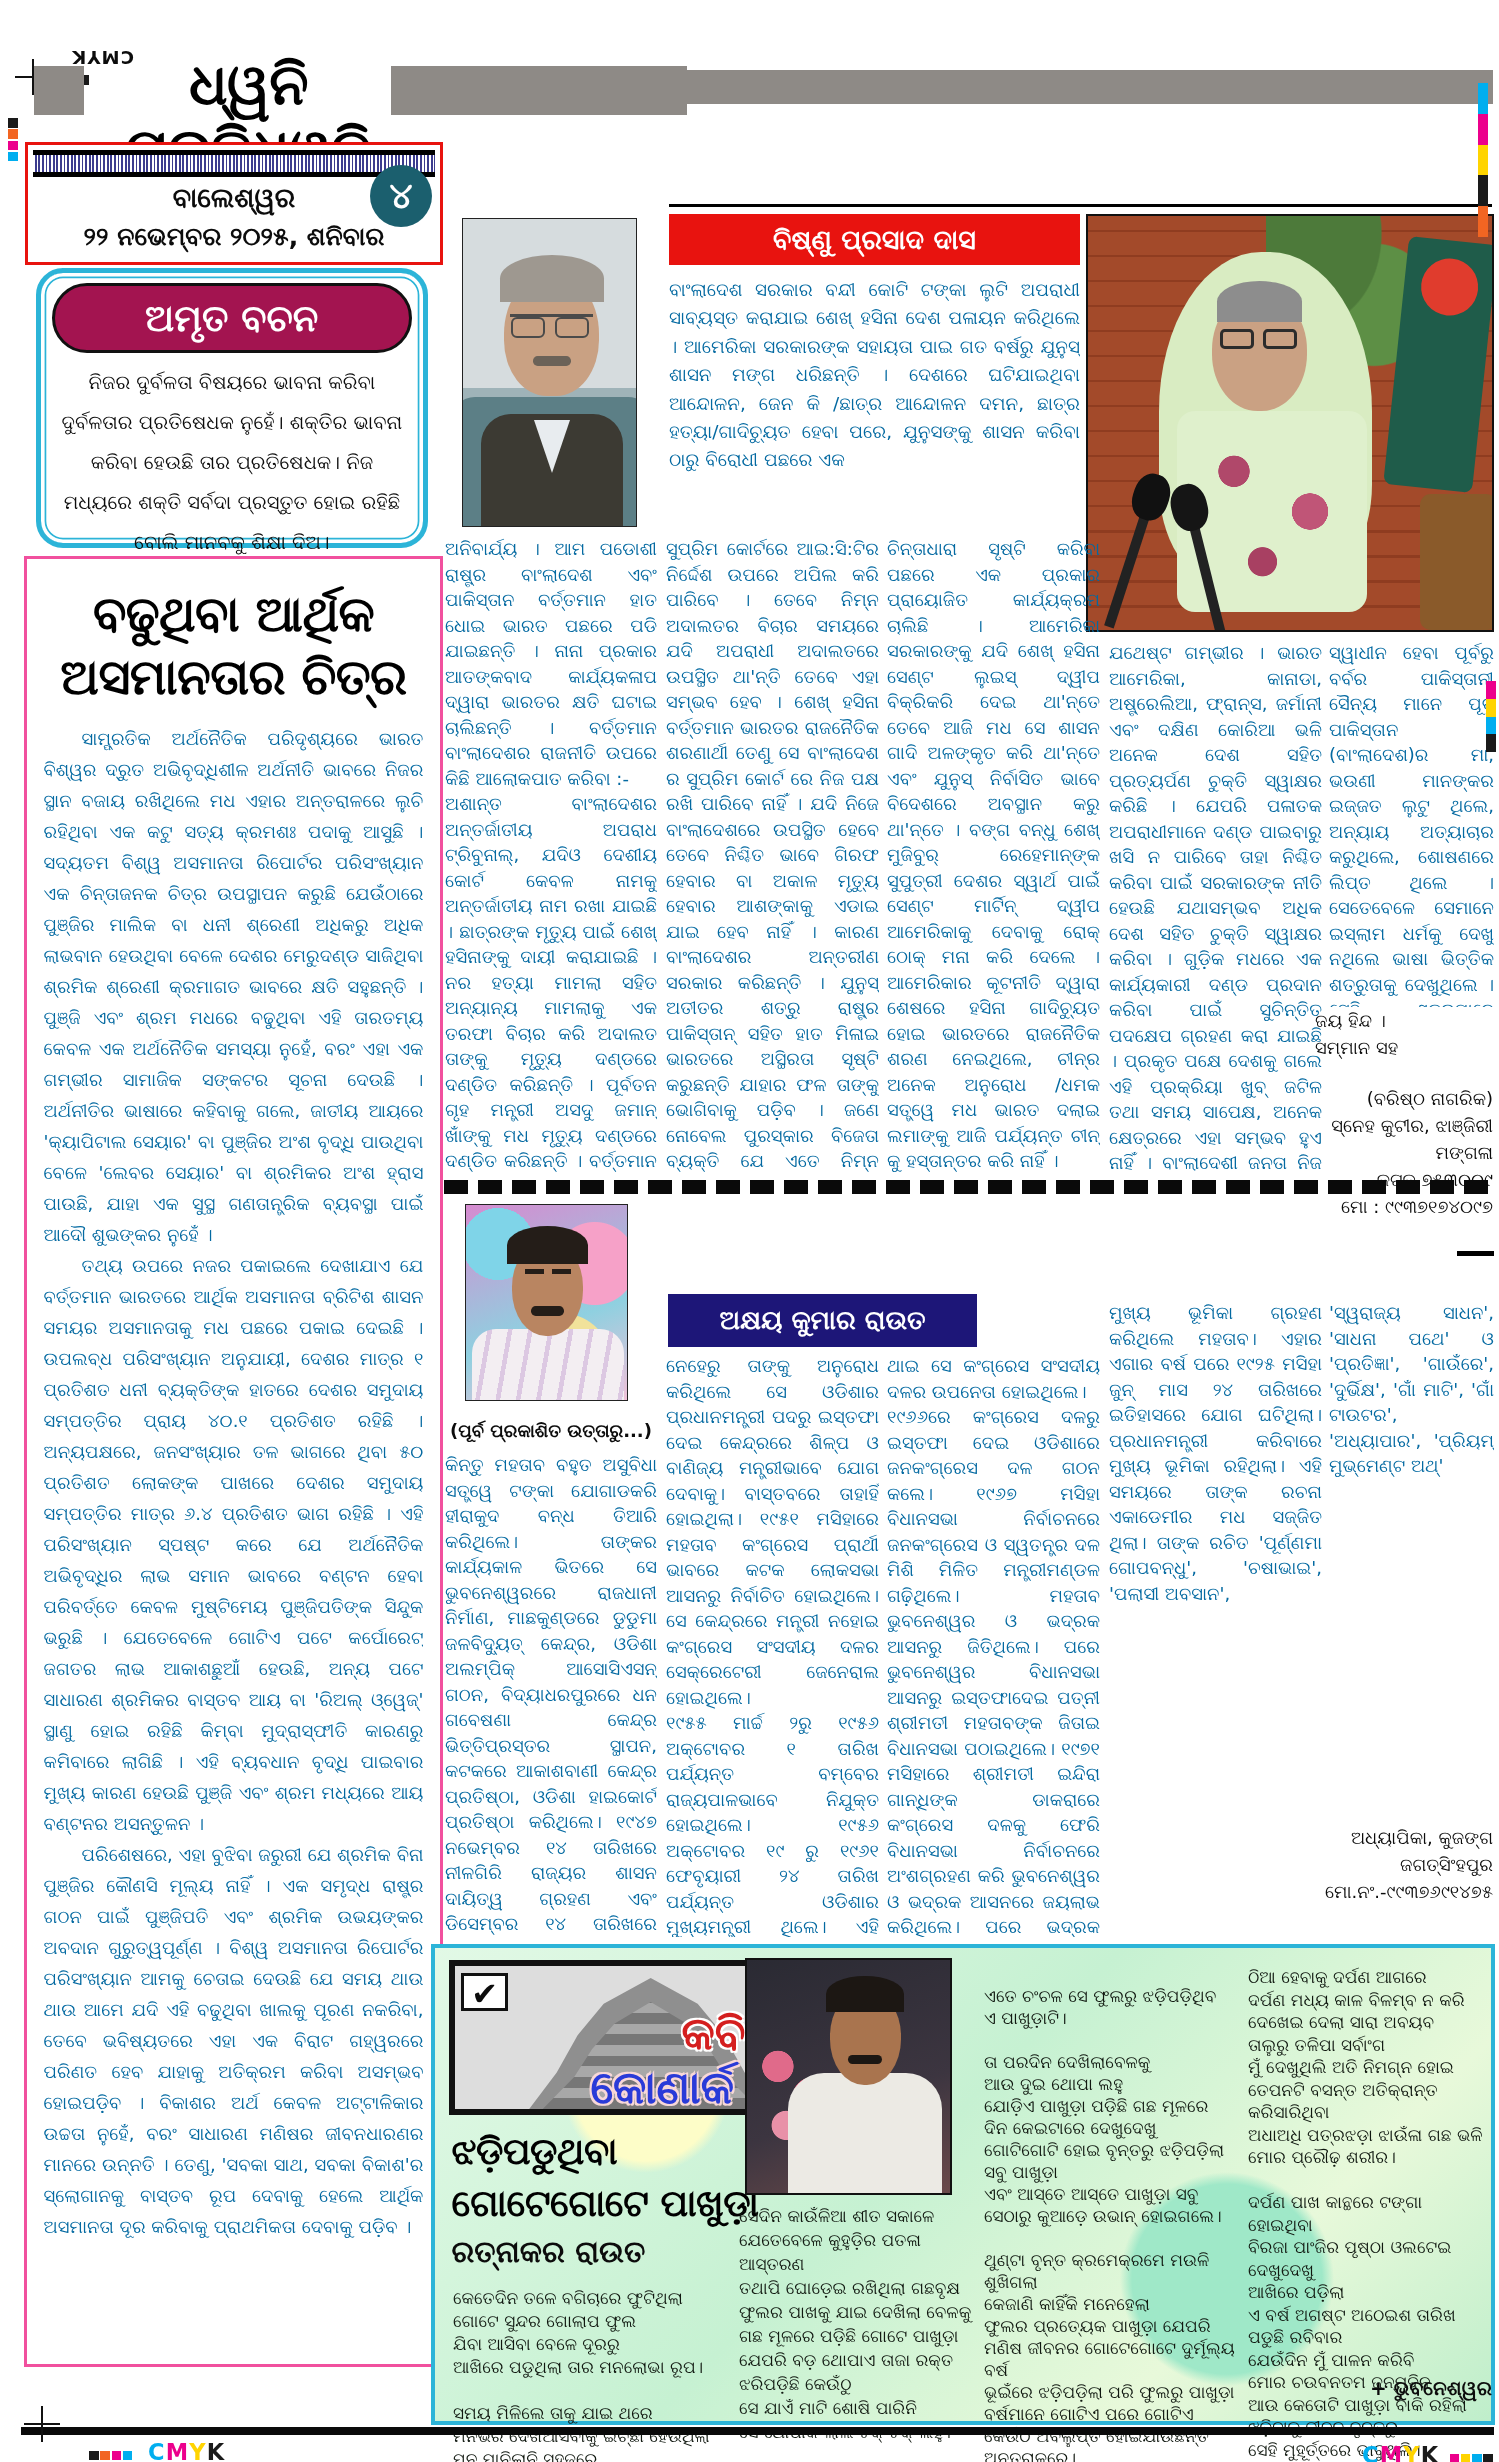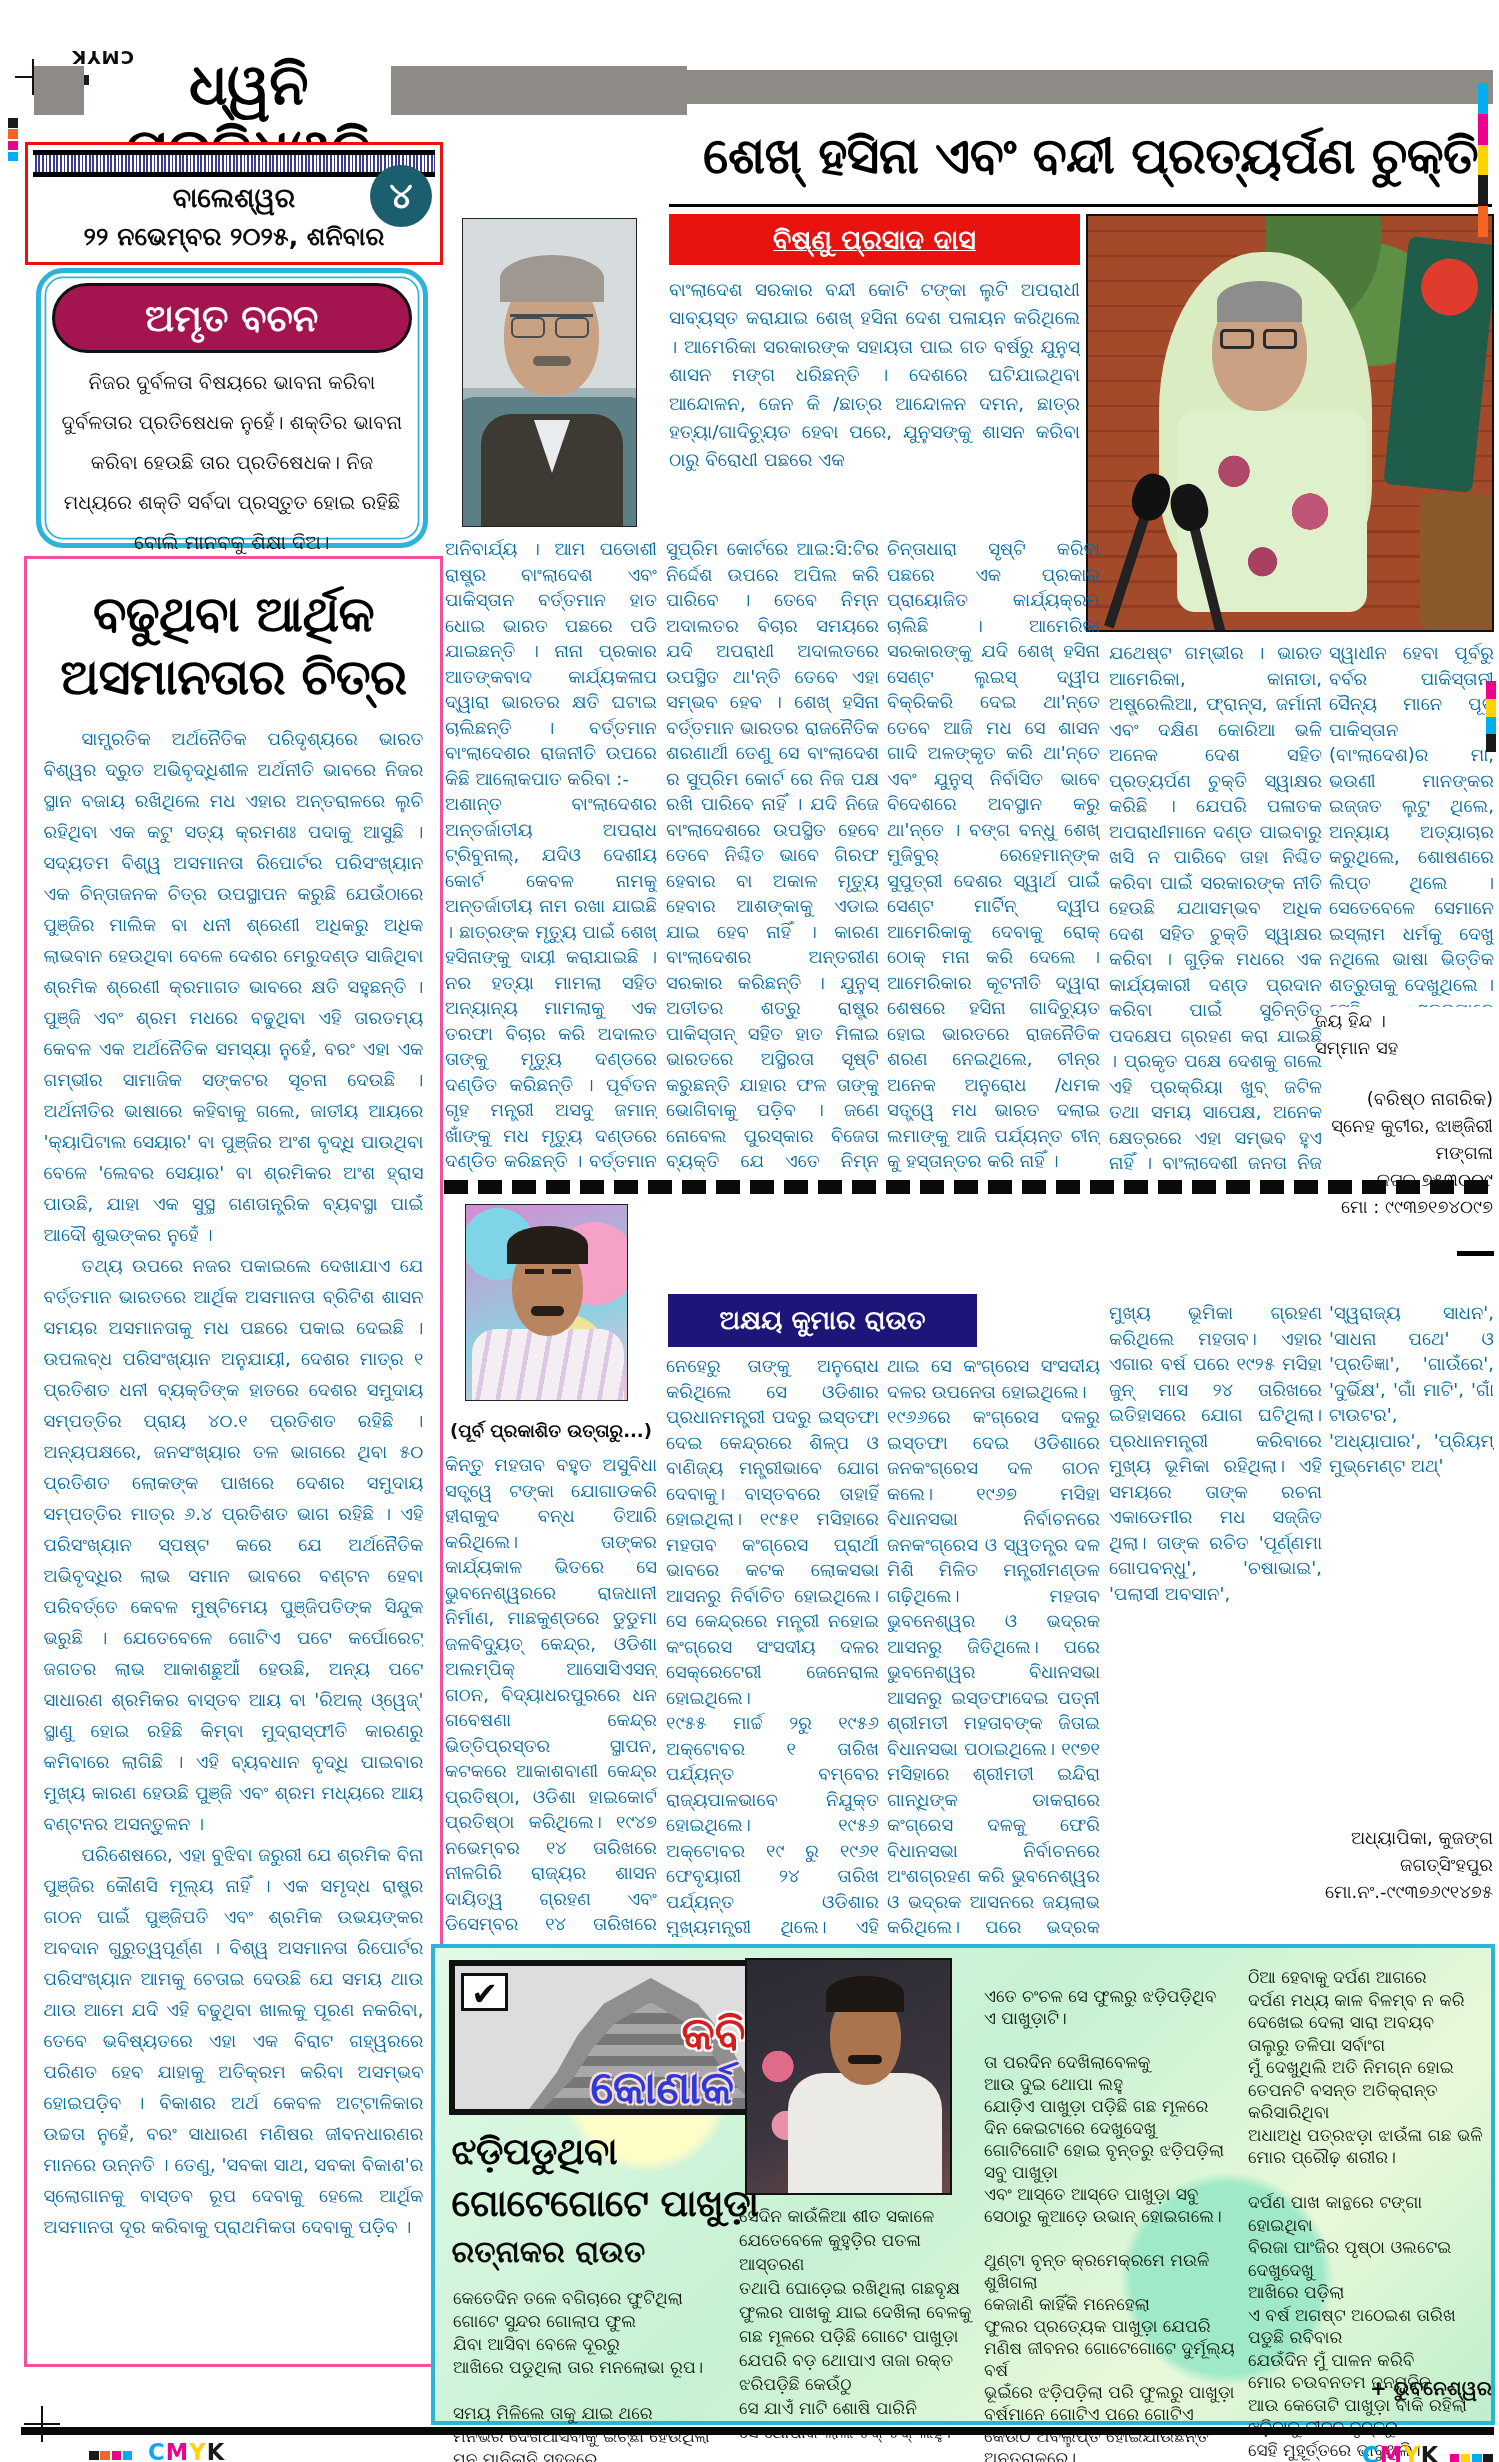--- a/index.html
+++ b/index.html
@@ -9,21 +9,21 @@
   .abs{position:absolute;}
   .col{position:absolute;font-size:18px;line-height:25.5px;text-align:justify;
        white-space:pre-line;overflow:hidden;color:#0369a1;}
   .headline{font-weight:900;color:#000;letter-spacing:-0.6px;}
   .centered{text-align:center;}
   .whitetxt{color:#fff;}
   .gray{background:#8e8a86;}
   .stripes{background:repeating-linear-gradient(90deg,#fff 0 1.8px,#3c3c8e 1.8px 3.6px);
            border-top:5.3px solid #000;border-bottom:5.3px solid #000;}
   .dashed{background:repeating-linear-gradient(90deg,#0a0a0a 0 24px,transparent 24px 34px);}
-  .redbox{background:#e8130f;text-decoration:underline;}
+  .redbox{background:#e8130f;}
   .navybox{background:#1d1678;}
   .photo{overflow:hidden;position:absolute;}
   .sq{display:inline-block;width:9.5px;height:9.5px;margin-right:1.8px;}
   .cmyktxt{font-weight:bold;font-size:22.5px;letter-spacing:1.2px;}
   .c-c{color:#00aeef}.c-m{color:#ec008c}.c-y{color:#ffd400}.c-k{color:#1a1a1a}
   .poem{position:absolute;font-size:17px;line-height:23px;white-space:pre-line;color:#101810;}
   .outline-w{text-shadow:1.8px 1.8px 0 #fff,-1.8px -1.8px 0 #fff,1.8px -1.8px 0 #fff,-1.8px 1.8px 0 #fff,0 2.4px 0 #fff,2.4px 0 0 #fff;}
 </style>
 </head>
 <body>
@@ -61,21 +61,20 @@
   </div>
 
   <div class="abs" style="left:24px;top:556px;width:419px;height:1811px;border:3px solid #f1509e;background:#fff;overflow:hidden;">
     <div class="headline centered" style="margin:24px 10.7px 14.2px;font-size:49px;line-height:63px;white-space:pre-line;">ବଢୁଥିବା ଆର୍ଥିକ
 ଅସମାନତାର ଚିତ୍ର</div>
     <div class="col" style="position:static;margin:0 16.6px;font-size:18px;line-height:31px;text-indent:38px;">ସାମ୍ପ୍ରତିକ ଅର୍ଥନୈତିକ ପରିଦୃଶ୍ୟରେ ଭାରତ ବିଶ୍ୱର ଦ୍ରୁତ ଅଭିବୃଦ୍ଧିଶୀଳ ଅର୍ଥନୀତି ଭାବରେ ନିଜର ସ୍ଥାନ ବଜାୟ ରଖିଥିଲେ ମଧ ଏହାର ଅନ୍ତରାଳରେ ଲୁଚି ରହିଥିବା ଏକ କଟୁ ସତ୍ୟ କ୍ରମଶଃ ପଦାକୁ ଆସୁଛି । ସଦ୍ୟତମ ବିଶ୍ୱ ଅସମାନତା ରିପୋର୍ଟର ପରିସଂଖ୍ୟାନ ଏକ ଚିନ୍ତାଜନକ ଚିତ୍ର ଉପସ୍ଥାପନ କରୁଛି ଯେଉଁଠାରେ ପୁଞ୍ଜିର ମାଲିକ ବା ଧନୀ ଶ୍ରେଣୀ ଅଧିକରୁ ଅଧିକ ଲାଭବାନ ହେଉଥିବା ବେଳେ ଦେଶର ମେରୁଦଣ୍ଡ ସାଜିଥିବା ଶ୍ରମିକ ଶ୍ରେଣୀ କ୍ରମାଗତ ଭାବରେ କ୍ଷତି ସହୁଛନ୍ତି । ପୁଞ୍ଜି ଏବଂ ଶ୍ରମ ମଧରେ ବଢୁଥିବା ଏହି ତାରତମ୍ୟ କେବଳ ଏକ ଅର୍ଥନୈତିକ ସମସ୍ୟା ନୁହେଁ, ବରଂ ଏହା ଏକ ଗମ୍ଭୀର ସାମାଜିକ ସଙ୍କଟର ସୂଚନା ଦେଉଛି । ଅର୍ଥନୀତିର ଭାଷାରେ କହିବାକୁ ଗଲେ, ଜାତୀୟ ଆୟରେ 'କ୍ୟାପିଟାଲ ସେୟାର' ବା ପୁଞ୍ଜିର ଅଂଶ ବୃଦ୍ଧି ପାଉଥିବା ବେଳେ 'ଲେବର ସେୟାର' ବା ଶ୍ରମିକର ଅଂଶ ହ୍ରାସ ପାଉଛି, ଯାହା ଏକ ସୁସ୍ଥ ଗଣତାନ୍ତ୍ରିକ ବ୍ୟବସ୍ଥା ପାଇଁ ଆଦୌ ଶୁଭଙ୍କର ନୁହେଁ ।</div>
     <div class="col" style="position:static;margin:0 16.6px;font-size:18px;line-height:31px;text-indent:38px;">ତଥ୍ୟ ଉପରେ ନଜର ପକାଇଲେ ଦେଖାଯାଏ ଯେ ବର୍ତ୍ତମାନ ଭାରତରେ ଆର୍ଥିକ ଅସମାନତା ବ୍ରିଟିଶ ଶାସନ ସମୟର ଅସମାନତାକୁ ମଧ ପଛରେ ପକାଇ ଦେଇଛି । ଉପଲବ୍ଧ ପରିସଂଖ୍ୟାନ ଅନୁଯାୟୀ, ଦେଶର ମାତ୍ର ୧ ପ୍ରତିଶତ ଧନୀ ବ୍ୟକ୍ତିଙ୍କ ହାତରେ ଦେଶର ସମୁଦାୟ ସମ୍ପତ୍ତିର ପ୍ରାୟ ୪୦.୧ ପ୍ରତିଶତ ରହିଛି । ଅନ୍ୟପକ୍ଷରେ, ଜନସଂଖ୍ୟାର ତଳ ଭାଗରେ ଥିବା ୫୦ ପ୍ରତିଶତ ଲୋକଙ୍କ ପାଖରେ ଦେଶର ସମୁଦାୟ ସମ୍ପତ୍ତିର ମାତ୍ର ୬.୪ ପ୍ରତିଶତ ଭାଗ ରହିଛି । ଏହି ପରିସଂଖ୍ୟାନ ସ୍ପଷ୍ଟ କରେ ଯେ ଅର୍ଥନୈତିକ ଅଭିବୃଦ୍ଧିର ଲାଭ ସମାନ ଭାବରେ ବଣ୍ଟନ ହେବା ପରିବର୍ତ୍ତେ କେବଳ ମୁଷ୍ଟିମେୟ ପୁଞ୍ଜିପତିଙ୍କ ସିନ୍ଦୁକ ଭରୁଛି । ଯେତେବେଳେ ଗୋଟିଏ ପଟେ କର୍ପୋରେଟ୍ ଜଗତର ଲାଭ ଆକାଶଛୁଆଁ ହେଉଛି, ଅନ୍ୟ ପଟେ ସାଧାରଣ ଶ୍ରମିକର ବାସ୍ତବ ଆୟ ବା 'ରିଅଲ୍ ଓ୍ୱେଜ୍' ସ୍ଥାଣୁ ହୋଇ ରହିଛି କିମ୍ବା ମୁଦ୍ରାସ୍ଫୀତି କାରଣରୁ କମିବାରେ ଲାଗିଛି । ଏହି ବ୍ୟବଧାନ ବୃଦ୍ଧି ପାଇବାର ମୁଖ୍ୟ କାରଣ ହେଉଛି ପୁଞ୍ଜି ଏବଂ ଶ୍ରମ ମଧ୍ୟରେ ଆୟ ବଣ୍ଟନର ଅସନ୍ତୁଳନ ।</div>
     <div class="col" style="position:static;margin:0 16.6px;font-size:18px;line-height:31px;text-indent:38px;">ପରିଶେଷରେ, ଏହା ବୁଝିବା ଜରୁରୀ ଯେ ଶ୍ରମିକ ବିନା ପୁଞ୍ଜିର କୌଣସି ମୂଲ୍ୟ ନାହିଁ । ଏକ ସମୃଦ୍ଧ ରାଷ୍ଟ୍ର ଗଠନ ପାଇଁ ପୁଞ୍ଜିପତି ଏବଂ ଶ୍ରମିକ ଉଭୟଙ୍କର ଅବଦାନ ଗୁରୁତ୍ୱପୂର୍ଣ୍ଣ । ବିଶ୍ୱ ଅସମାନତା ରିପୋର୍ଟର ପରିସଂଖ୍ୟାନ ଆମକୁ ଚେତାଇ ଦେଉଛି ଯେ ସମୟ ଥାଉ ଥାଉ ଆମେ ଯଦି ଏହି ବଢୁଥିବା ଖାଲକୁ ପୂରଣ ନକରିବା, ତେବେ ଭବିଷ୍ୟତରେ ଏହା ଏକ ବିରାଟ ଗହ୍ୱରରେ ପରିଣତ ହେବ ଯାହାକୁ ଅତିକ୍ରମ କରିବା ଅସମ୍ଭବ ହୋଇପଡ଼ିବ । ବିକାଶର ଅର୍ଥ କେବଳ ଅଟ୍ଟାଳିକାର ଉଚ୍ଚତା ନୁହେଁ, ବରଂ ସାଧାରଣ ମଣିଷର ଜୀବନଧାରଣର ମାନରେ ଉନ୍ନତି । ତେଣୁ, 'ସବକା ସାଥ, ସବକା ବିକାଶ'ର ସ୍ଲୋଗାନକୁ ବାସ୍ତବ ରୂପ ଦେବାକୁ ହେଲେ ଆର୍ଥିକ ଅସମାନତା ଦୂର କରିବାକୁ ପ୍ରାଥମିକତା ଦେବାକୁ ପଡ଼ିବ ।</div>
   </div>
 
-  <div class="abs headline centered" style="left:681px;top:121px;width:819px;font-size:50px;line-height:71px;">ଶେଖ୍ ହସିନା ଏବଂ ବନ୍ଦୀ ପ୍ରତ୍ୟର୍ପଣ ଚୁକ୍ତି</div>
   <div class="abs" style="left:669px;top:204px;width:823px;height:3px;background:#000;"></div>
 
   <div class="photo" style="left:462px;top:218px;width:175px;height:309px;border:1.8px solid #222;background:linear-gradient(180deg,#d6dcde 0 55%,#9fb3b8 55% 100%);">
     <div class="abs" style="left:-12px;top:178px;width:201px;height:142px;background:#5c7f86;border-radius:24px;"></div>
     <div class="abs" style="left:18px;top:195px;width:142px;height:118px;background:#3c3a33;border-radius:30px 30px 0 0;"></div>
     <div class="abs" style="left:71px;top:201px;width:36px;height:53px;background:#e8ecef;clip-path:polygon(0 0,100% 0,50% 100%);"></div>
     <div class="abs" style="left:41px;top:53px;width:95px;height:124px;background:#c9a183;border-radius:50% 50% 45% 45%;"></div>
     <div class="abs" style="left:37px;top:36px;width:104px;height:47px;background:#9e9890;border-radius:50% 50% 0 0;"></div>
     <div class="abs" style="left:47px;top:95px;width:83px;height:24px;border-top:3px solid #4a4a4a;">
       <div class="abs" style="left:1.2px;top:0;width:34px;height:21.3px;border:2.4px solid #4a4a4a;border-radius:6px;"></div>

